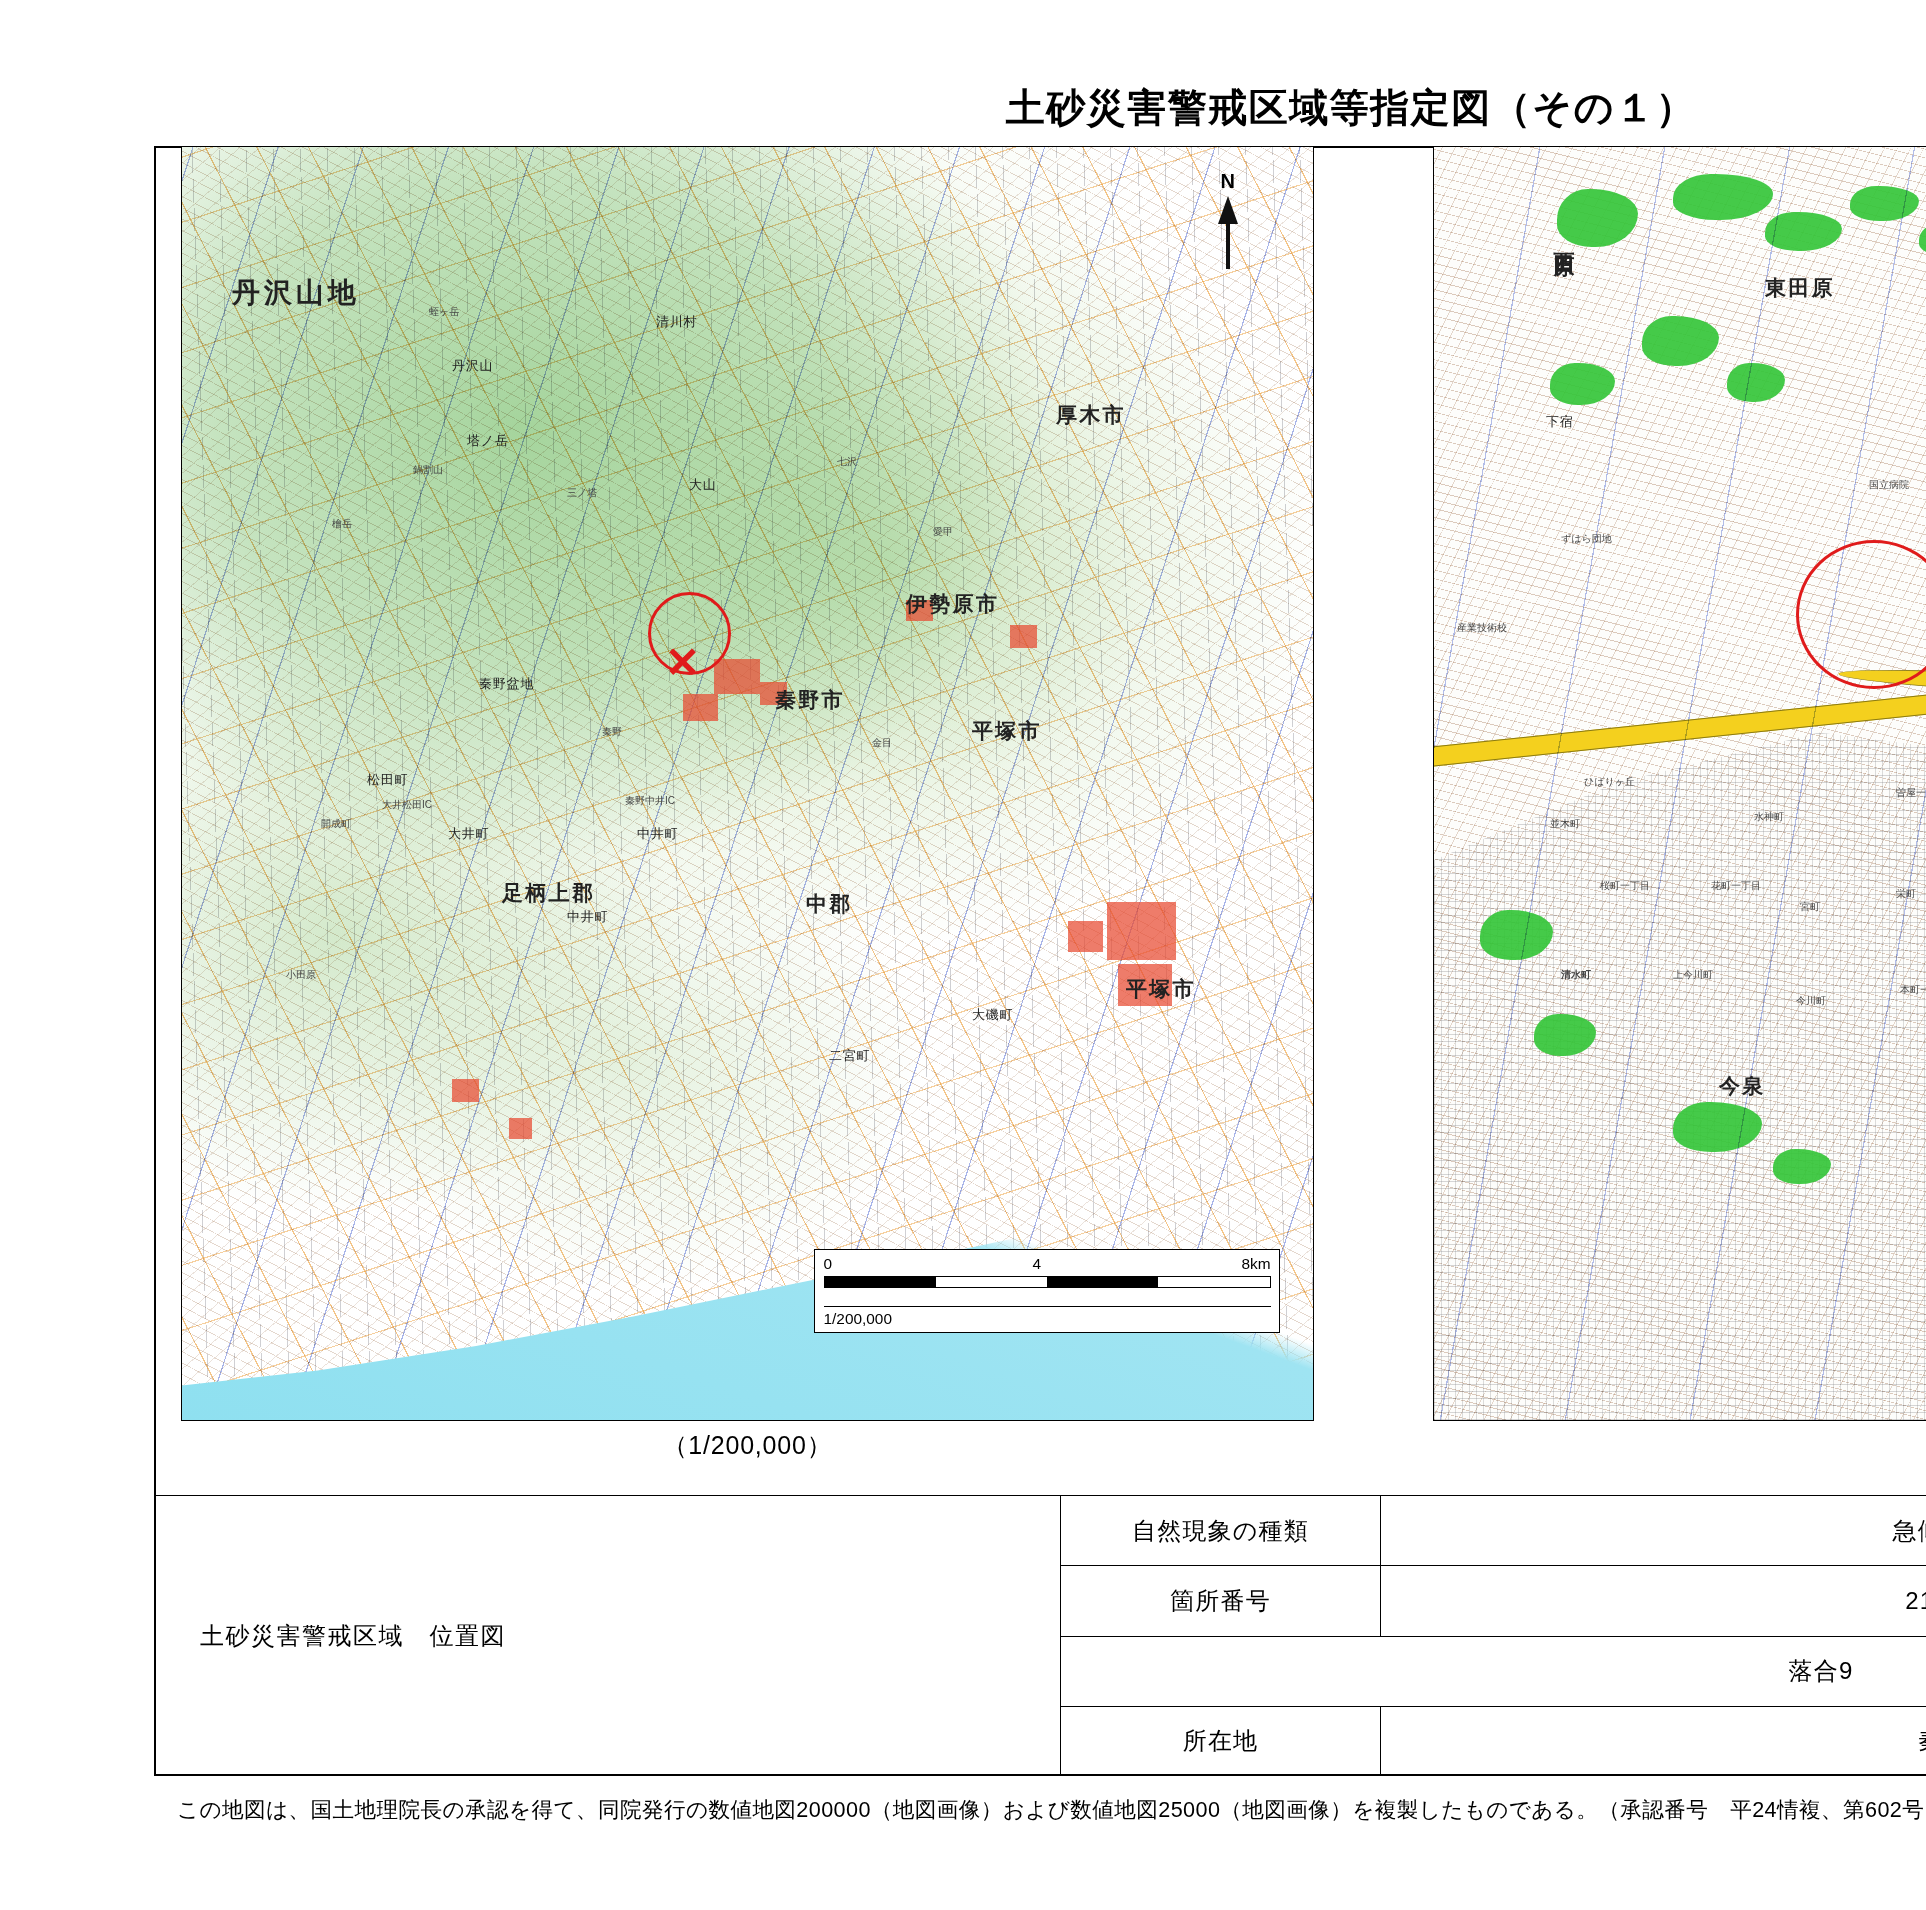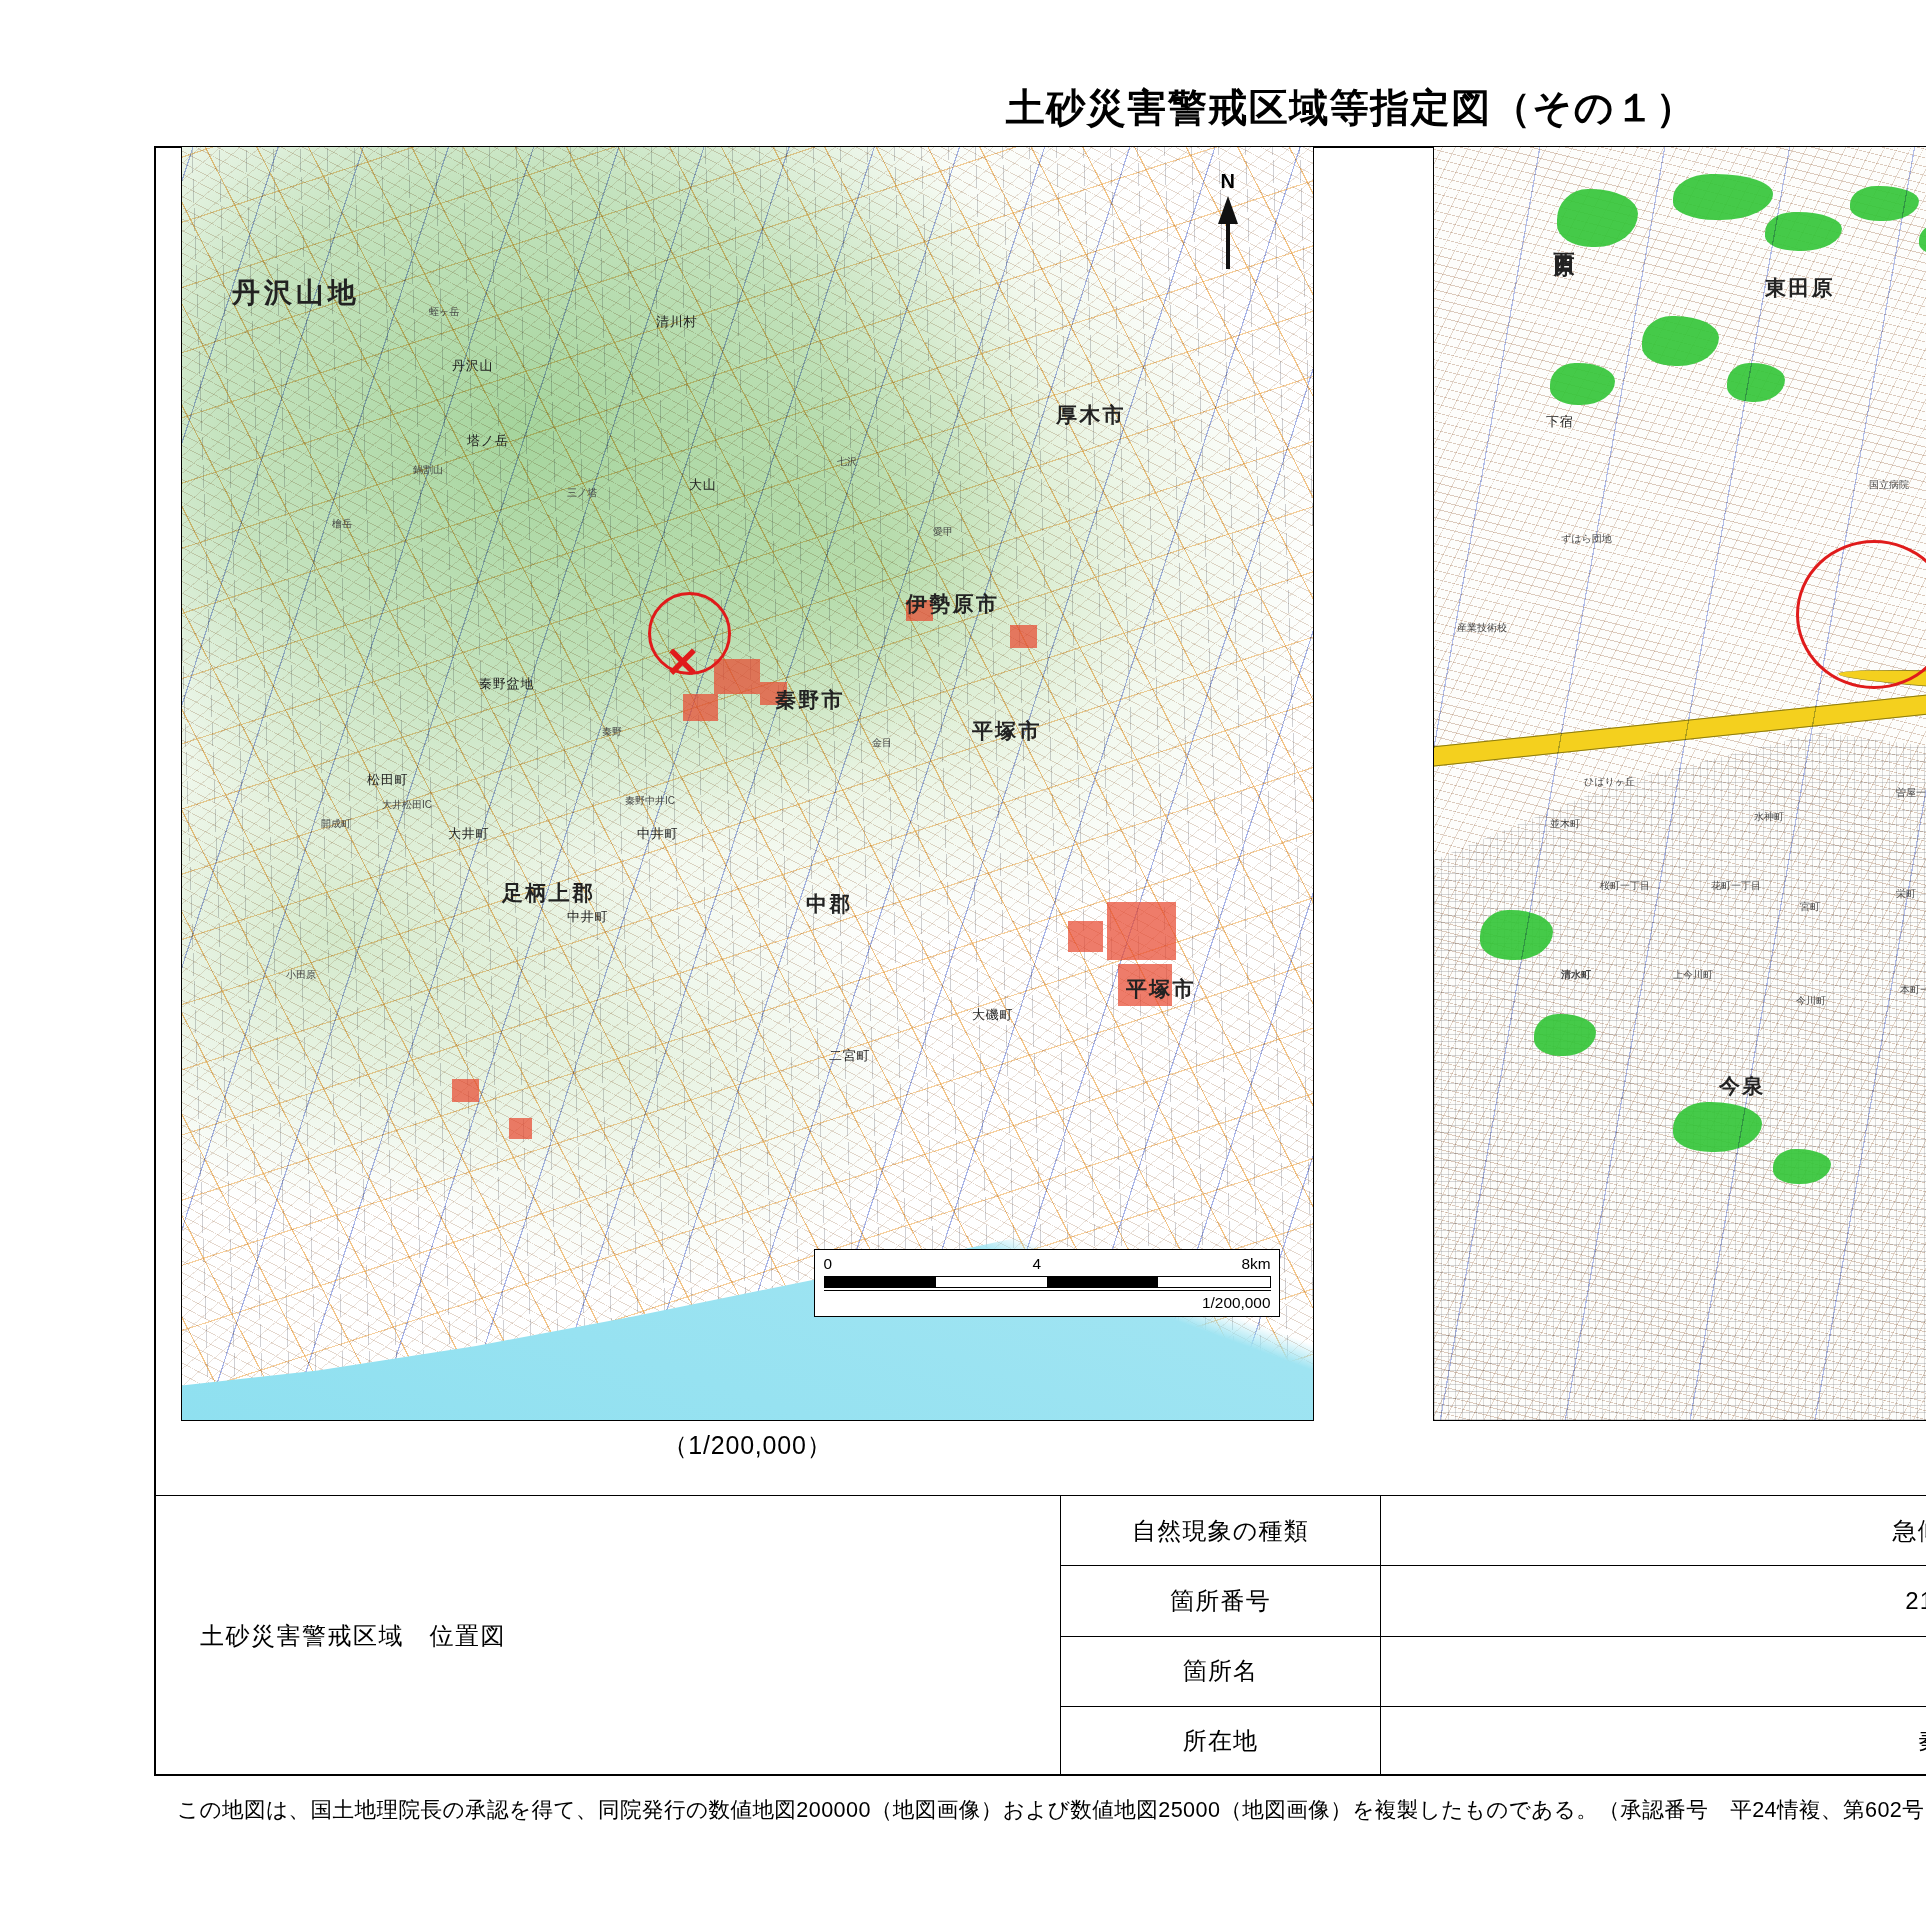--- a/index.html
+++ b/index.html
@@ -273,22 +273,22 @@
   .scale-bar {
     display: flex;
     height: 11.6px;
     border: 1.2px solid #000;
     box-sizing: border-box;
   }
   .scale-bar span { flex: 1 1 0; }
   .scale-bar span.on  { background: #000; }
   .scale-bar span.off { background: #fff; }
   .scale-denom {
-    margin-top: 2px;
-    text-align: right;
+    margin-top: 18px;
+    text-align: left;
     font-size: 15.4px;
     border-top: 1.2px solid #000;
     padding-top: 3.1px;
   }
 
   
   .info-area {
     position: absolute;
     left: 154px;
     top: 1495px;
@@ -512,21 +512,20 @@
     <div class="info-table">
       <div class="info-row">
         <div class="info-key">自然現象の種類</div>
         <div class="info-val">急傾斜地の崩壊</div>
       </div>
       <div class="info-row">
         <div class="info-key">箇所番号</div>
         <div class="info-val">211-H22-143</div>
       </div>
       <div class="info-row">
-        <div class="info-key">箇所名</div>
         <div class="info-val">落合9</div>
       </div>
       <div class="info-row">
         <div class="info-key">所在地</div>
         <div class="info-val">秦野市落合</div>
       </div>
     </div>
   </div>
 
   <div class="footer-note">この地図は、国土地理院長の承認を得て、同院発行の数値地図200000（地図画像）および数値地図25000（地図画像）を複製したものである。（承認番号　平24情複、第602号）</div>

